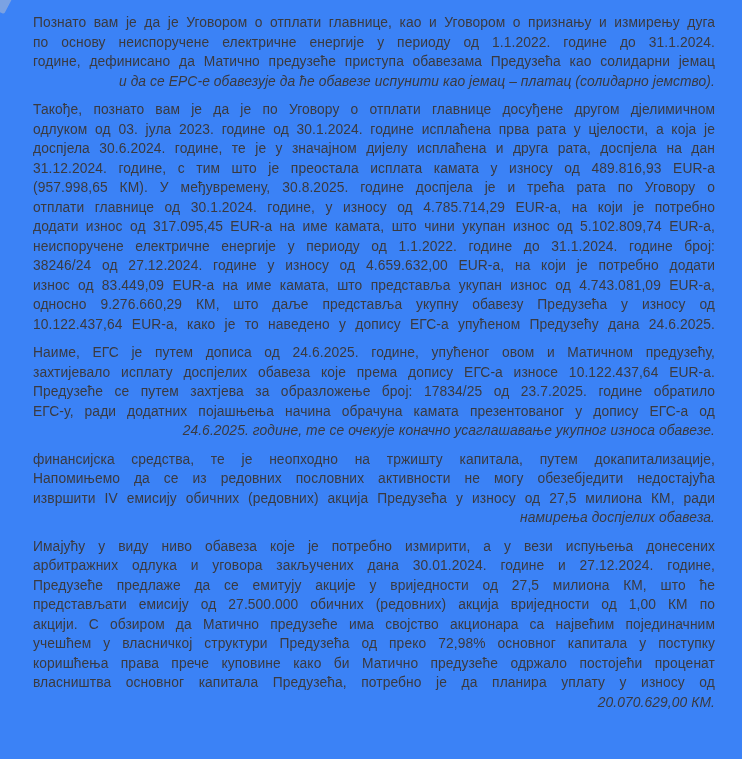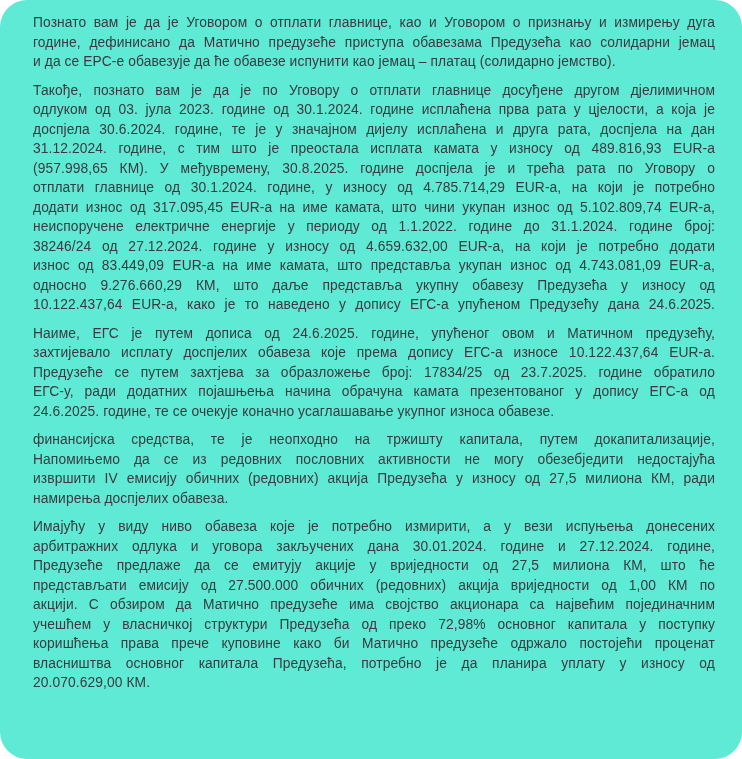--- a/index.html
+++ b/index.html
@@ -4,24 +4,23 @@
 <style>
   html, body {
     margin: 0;
     padding: 0;
     background: #ffffff;
   }
   .page {
     position: relative;
     width: 742px;
     height: 759px;
-    background: #5eead4;
+    background: #3b82f6;
     overflow: hidden;
     font-family: "Liberation Sans", "DejaVu Sans", sans-serif;
-    border-radius: 27px;
   }
   .smudge {
     position: absolute;
     left: -5px;
     top: -6px;
     width: 14px;
     height: 18px;
     background: #c9c9cb;
     opacity: 0.45;
     transform: rotate(28deg);
@@ -43,31 +42,33 @@
   .line {
     white-space: normal;
   }
   .line.just {
     text-align: justify;
     text-align-last: justify;
     -moz-text-align-last: justify;
     text-justify: inter-word;
   }
   .line.last {
-    text-align: left;
+    text-align: right;
+    font-style: italic;
   }
 </style>
 </head>
 <body>
 
 <div class="page">
   <div class="smudge"></div>
   <div class="doc" style="color: rgb(58, 58, 64);">
       <div class="paragraph">
         <div class="line just">Познато вам је да је Уговором о отплати главнице, као и Уговором о признању и измирењу дуга</div>
+        <div class="line just">по основу неиспоручене електричне енергије у периоду од 1.1.2022. године до 31.1.2024.</div>
         <div class="line just">године, дефинисано да Матично предузеће приступа обавезама Предузећа као солидарни јемац</div>
         <div class="line last">и да се ЕРС-е обавезује да ће обавезе испунити као јемац – платац (солидарно јемство).</div>
       </div>
       <div class="paragraph">
         <div class="line just">Такође, познато вам је да је по Уговору о отплати главнице досуђене другом дјелимичном</div>
         <div class="line just">одлуком од 03. јула 2023. године од 30.1.2024. године исплаћена прва рата у цјелости, а која је</div>
         <div class="line just">доспјела 30.6.2024. године, те је у значајном дијелу исплаћена и друга рата, доспјела на дан</div>
         <div class="line just">31.12.2024. године, с тим што је преостала исплата камата у износу од 489.816,93 EUR-а</div>
         <div class="line just">(957.998,65 КМ). У међувремену, 30.8.2025. године доспјела је и трећа рата по Уговору о</div>
         <div class="line just">отплати главнице од 30.1.2024. године, у износу од 4.785.714,29 EUR-а, на који је потребно</div>

